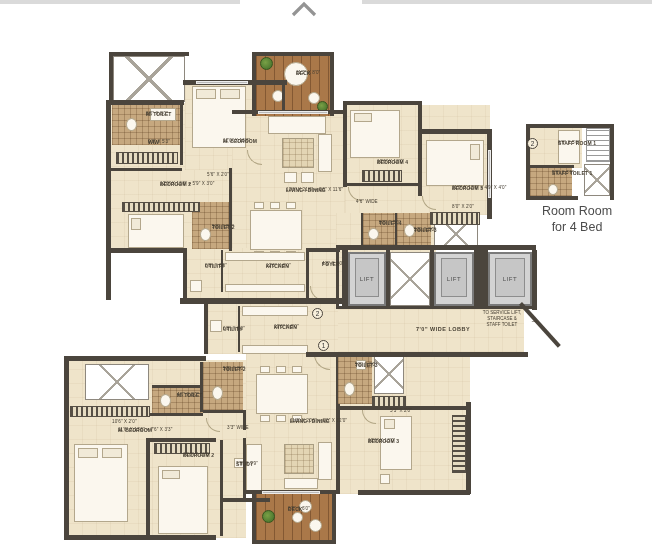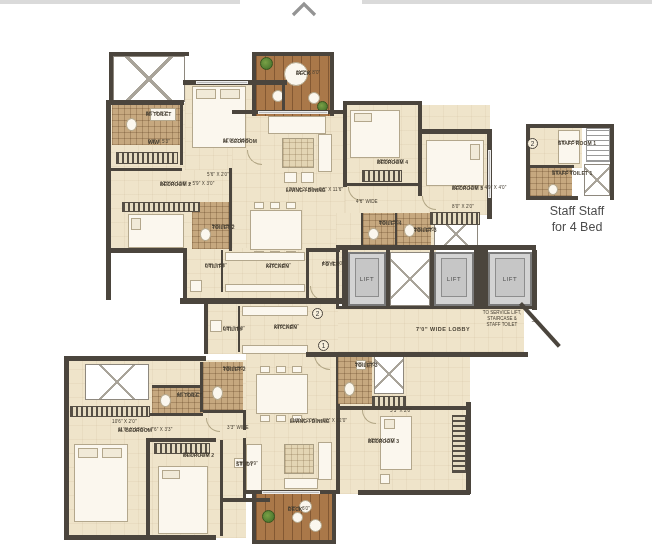--- a/index.html
+++ b/index.html
@@ -410,17 +410,17 @@
     </div>
   <div class="lbl" style="left:558px;top:140px;">
       <span class="nm">STAFF ROOM 1</span>
       <span class="dm">8'6" X 5'0"</span>
     </div>
   <div class="lbl" style="left:552px;top:170px;">
       <span class="nm">STAFF TOILET 1</span>
       <span class="dm">5'6" X 3'9"</span>
     </div>
   <div class="cap" style="left:577px;top:204px;">
-    <span style="position:static;display:block;">Staff Staff</span>
+    <span style="position:static;display:block;">Room Room</span>
     <span style="position:static;display:block;">for 4 Bed</span>
   </div>
 
 </div>
 
 </body></html>

